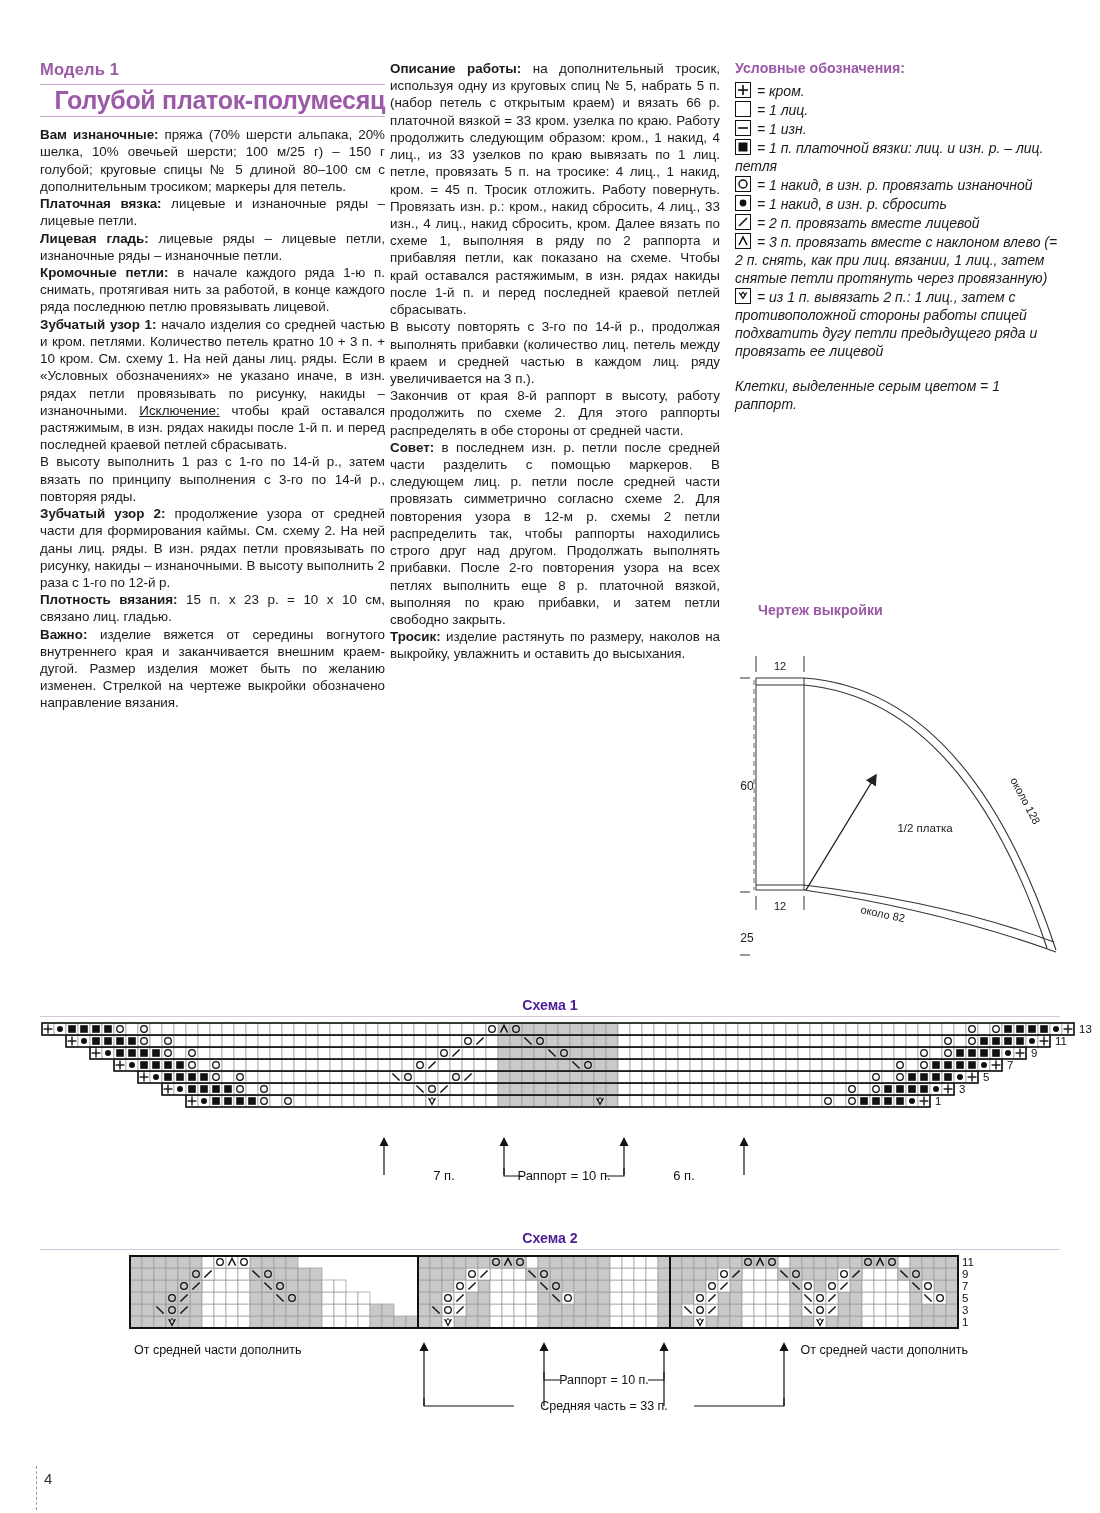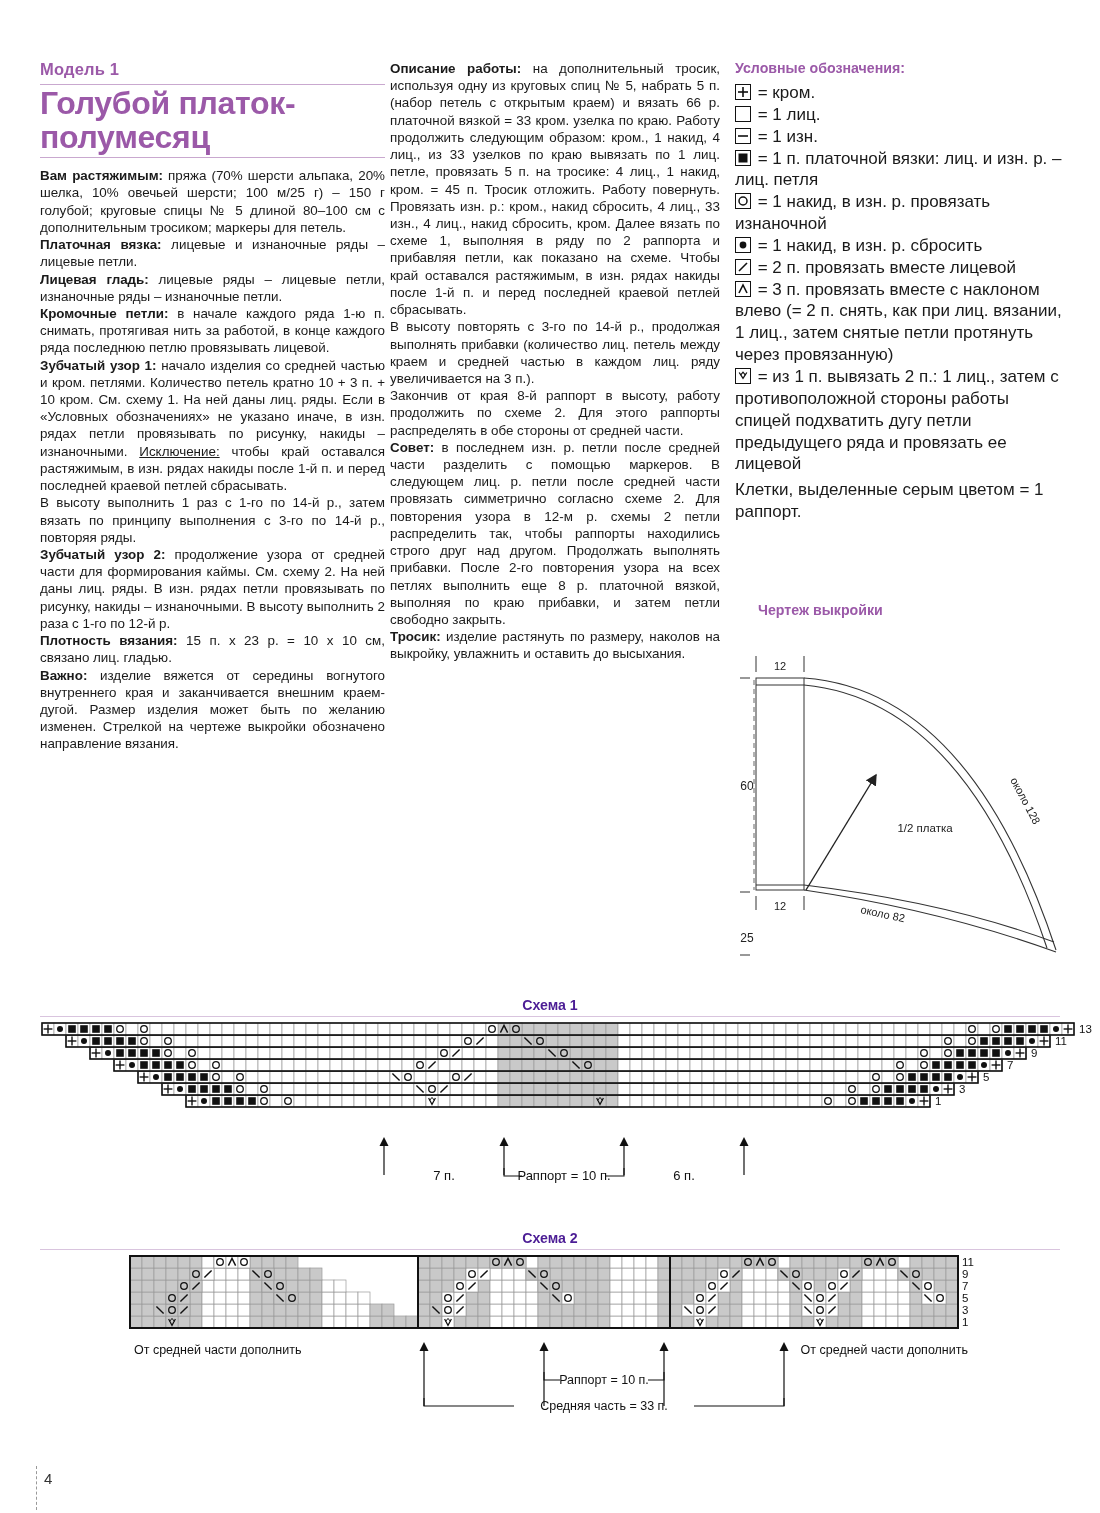--- a/index.html
+++ b/index.html
@@ -13,38 +13,38 @@
   #col1{left:40px;width:345px;}
   #col2{left:390px;width:330px;}
   #col3{left:735px;width:330px;}
 
   .model-label{
     color:#9b59a8;font-size:16.5px;font-weight:bold;letter-spacing:.2px;
     margin:0 0 5px 0;
   }
   .title-rule{border-top:1.6px solid #c9a8cf;margin:0 0 2px 0;}
   .title{
-    color:#9b59a8;font-size:32px;font-weight:bold;letter-spacing:-.3px;
-    margin:0 0 3px 0;line-height:1.05;
+    color:#9b59a8;font-size:25px;font-weight:bold;letter-spacing:-.3px;
+    margin:0 0 3px 0;line-height:1.05;text-align:right;
   }
   .title-rule2{border-top:1.6px solid #c9a8cf;margin:0 0 9px 0;}
 
   .body-text{
     font-size:13.4px;line-height:1.285;text-align:justify;
     text-justify:inter-word;hyphens:auto;
   }
   .body-text p{margin:0;}
   .body-text b{font-weight:bold;}
   .u{text-decoration:underline;}
 
   .legend-head{
     color:#9b59a8;font-size:14.2px;font-weight:bold;margin:0 0 6px 0;
   }
   .leg-row{
-    font-size:17px;line-height:1.285;margin:0;
+    font-size:14px;line-height:1.285;margin:0;font-style:italic;
   }
 
   
   .sym{
     display:inline-block;width:14px;height:14px;border:1.2px solid #111;
     vertical-align:-2px;position:relative;background:#fff;margin-right:2px;
   }
   .sym svg{position:absolute;left:0;top:0;width:100%;height:100%;display:block;}
 
   
@@ -80,21 +80,21 @@
 <body>
 
 <div class="page">
 
   <div class="col" id="col1">
     <div class="model-label">Модель 1</div>
     <div class="title-rule"></div>
     <div class="title">Голубой платок-полумесяц</div>
     <div class="title-rule2"></div>
     <div class="body-text" id="c1body">
-        <p><b>Вам растяжимым:</b> пряжа (70% шерсти альпака, 20% шелка, 10% овечьей шерсти; 100 м/25 г) – 150 г голубой; круговые спицы № 5 длиной 80–100 см с дополнительным тросиком; маркеры для петель.</p>
+        <p><b>Вам изнаночные:</b> пряжа (70% шерсти альпака, 20% шелка, 10% овечьей шерсти; 100 м/25 г) – 150 г голубой; круговые спицы № 5 длиной 80–100 см с дополнительным тросиком; маркеры для петель.</p>
         <p><b>Платочная вязка:</b> лицевые и изнаночные ряды – лицевые петли.</p>
         <p><b>Лицевая гладь:</b> лицевые ряды – лицевые петли, изнаночные ряды – изнаночные петли.</p>
         <p><b>Кромочные петли:</b> в начале каждого ряда 1-ю п. снимать, протягивая нить за работой, в конце каждого ряда последнюю петлю провязывать лицевой.</p>
         <p><b>Зубчатый узор 1:</b> начало изделия со средней частью и кром. петлями. Количество петель кратно 10 + 3 п. + 10 кром. См. схему 1. На ней даны лиц. ряды. Если в «Условных обозначениях» не указано иначе, в изн. рядах петли провязывать по рисунку, накиды – изнаночными. <span class="u">Исключение:</span> чтобы край оставался растяжимым, в изн. рядах накиды после 1-й п. и перед последней краевой петлей сбрасывать.</p>
         <p>В высоту выполнить 1 раз с 1-го по 14-й р., затем вязать по принципу выполнения с 3-го по 14-й р., повторяя ряды.</p>
         <p><b>Зубчатый узор 2:</b> продолжение узора от средней части для формирования каймы. См. схему 2. На ней даны лиц. ряды. В изн. рядах петли провязывать по рисунку, накиды – изнаночными. В высоту выполнить 2 раза с 1-го по 12-й р.</p>
         <p><b>Плотность вязания:</b> 15 п. x 23 р. = 10 x 10 см, связано лиц. гладью.</p>
         <p><b>Важно:</b> изделие вяжется от середины вогнутого внутреннего края и заканчивается внешним краем-дугой. Размер изделия может быть по желанию изменен. Стрелкой на чертеже выкройки обозначено направление вязания.</p>
       </div>
   </div>
@@ -133,21 +133,21 @@
               <line x1="3" y1="11" x2="11" y2="3" stroke="#111" stroke-width="1.6" fill="none"></line>
             </svg></span><span> = 2 п. провязать вместе лицевой</span></div>
         <div class="leg-row"><span class="sym"><svg viewBox="0 0 14 14">
               <path d="M3,11 L7,3 L11,11" stroke="#111" stroke-width="1.6" fill="none"></path>
             </svg></span><span> = 3 п. провязать вместе с наклоном влево (= 2 п. снять, как при лиц. вязании, 1 лиц., затем снятые петли протянуть через провязанную)</span></div>
         <div class="leg-row"><span class="sym"><svg viewBox="0 0 14 14">
               <path d="M3.2,3.5 L7,9.4 L10.8,3.5" stroke="#111" stroke-width="1.3" fill="none"></path>
               <path d="M4.6,6.2 L7,3.2 L9.4,6.2" stroke="#111" stroke-width="1.1" fill="none"></path>
             </svg></span><span> = из 1 п. вывязать 2 п.: 1 лиц., затем с противоположной стороны работы спицей подхватить дугу петли предыдущего ряда и провязать ее лицевой</span></div>
       </div>
-    <div class="leg-row" style="margin-top:4px" id="legfoot">Клетки, выделенные серым цветом = 1 раппорт.</div>
+    <div class="leg-row" style="margin-top:17px" id="legfoot">Клетки, выделенные серым цветом = 1 раппорт.</div>
   </div>
 
   <div class="draw-title">Чертеж выкройки</div>
   <svg id="draw-svg" width="370" height="340" viewBox="0 0 370 340">
 
     <line x1="36" y1="36" x2="36" y2="52" stroke="#333" stroke-width="1"></line>
     <line x1="84" y1="36" x2="84" y2="52" stroke="#333" stroke-width="1"></line>
     <text x="60" y="50" font-size="11" text-anchor="middle" fill="#222" font-family="'Liberation Sans',sans-serif">12</text>
 
     <line x1="20" y1="58" x2="30" y2="58" stroke="#333" stroke-width="1"></line>

